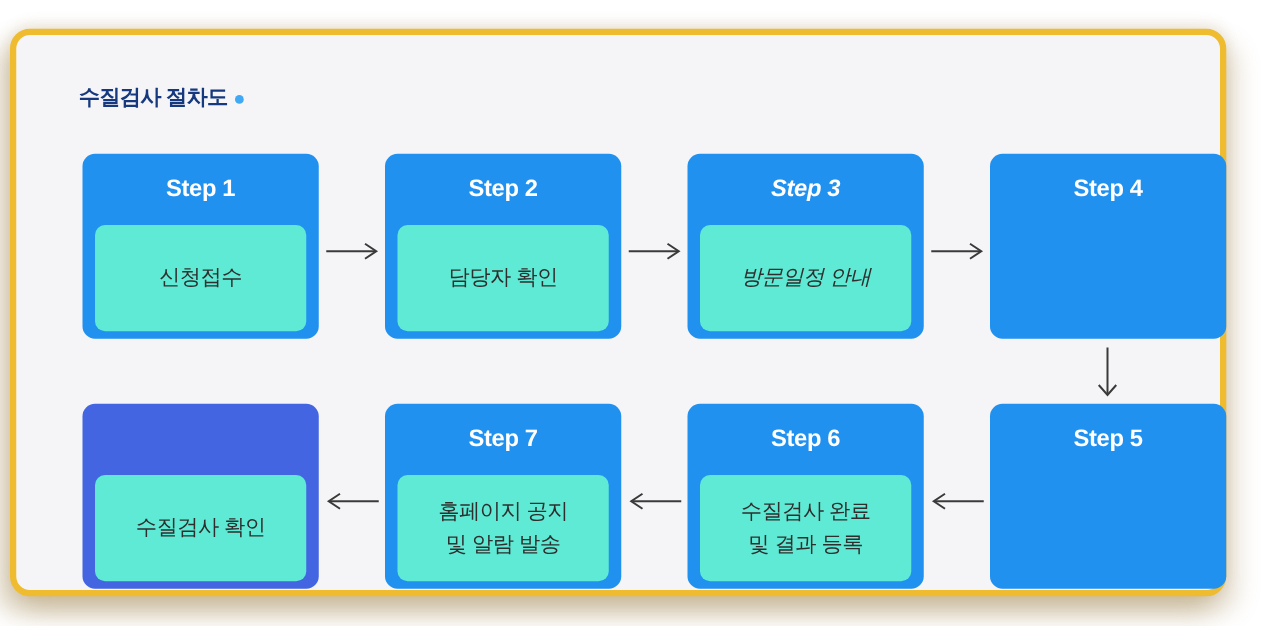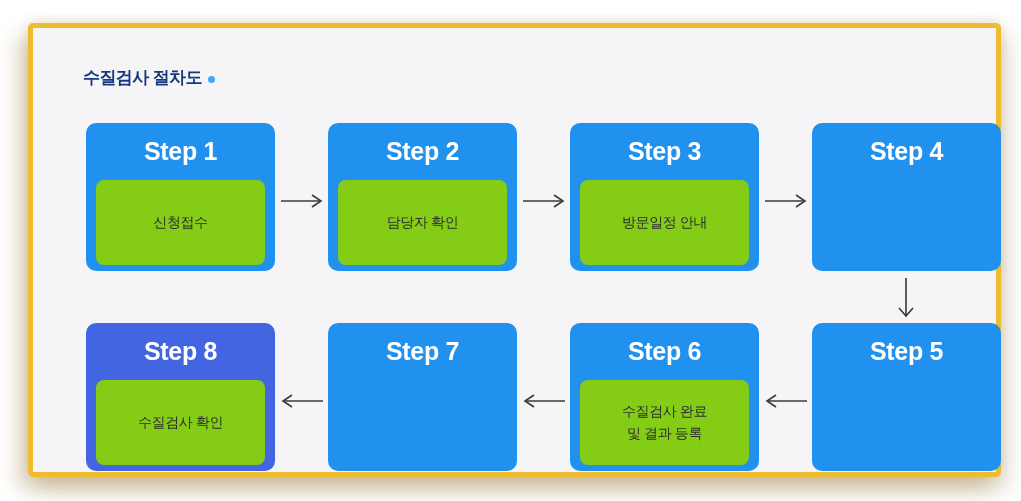--- a/index.html
+++ b/index.html
@@ -12,60 +12,60 @@
     --panel_bg:#f5f5f7;
     --text:#2e2e2e;
   }
   html,body{margin:0;padding:0;}
   body{
     width:1021px;height:501px;position:relative;overflow:hidden;
     background:#ffffff;
     font-family:"Liberation Sans","DejaVu Sans",sans-serif;
   }
   .panel{
-    position:absolute;left:28px;top:23px;width:973px;height:454px;
+    position:absolute;left:8px;top:23px;width:973px;height:454px;
     box-sizing:border-box;
     background:var(--panel_bg);
     border:5px solid var(--gold);
-    border-radius:5px;
+    border-radius:16px;
     box-shadow:-10px 12px 20px rgba(140,105,40,.30), 8px 12px 20px rgba(140,105,40,.22), 0 -4px 10px rgba(140,105,40,.12);
   }
   .page-title{
     position:absolute;left:50px;top:38px;
     font-size:17px;font-weight:bold;color:var(--navy);
     letter-spacing:-0.6px;
   }
   .title-dot{
     display:inline-block;width:7px;height:7px;border-radius:50%;
     background:var(--dotblue);margin-left:6px;transform:translateY(0px);
   }
   .step-box{
     position:absolute;width:189px;height:148px;
     background:var(--blue);border-radius:10px;
   }
   .step-box.alt{background:var(--indigo);}
   .step-header{
     height:57px;display:flex;align-items:center;justify-content:center;
-    color:#ffffff;font-weight:bold;font-size:25px;letter-spacing:-0.3px;
+    color:#ffffff;font-weight:bold;font-size:19px;letter-spacing:-0.3px;
   }
   .step-body{
     position:absolute;left:10px;right:10px;top:57px;bottom:6px;
-    background:#84cc16;border-radius:8px;
+    background:#5eead4;border-radius:8px;
     display:flex;align-items:center;justify-content:center;
-    text-align:center;font-size:14px;color:var(--text);
+    text-align:center;font-size:17px;color:var(--text);
     white-space:pre-line;line-height:1.55;letter-spacing:-0.4px;
   }
   .arrow{position:absolute;}
   .arrow svg{display:block;}
   .arrow line,.arrow polyline{
     stroke:var(--arrow);stroke-width:1.6;fill:none;
   }
   
   .s1{left:53px;top:95px;}  .s2{left:295px;top:95px;}
-  .s3{left:537px;top:95px;} .s4{left:779px;top:95px;}
+  .s3{left:537px;top:95px;font-style:italic;} .s4{left:779px;top:95px;}
   .s8{left:53px;top:295px;} .s7{left:295px;top:295px;}
   .s6{left:537px;top:295px;}.s5{left:779px;top:295px;}
   .ar1{left:247px;top:164px;} .ar2{left:489px;top:164px;} .ar3{left:731px;top:164px;}
   .al1{left:247px;top:364px;} .al2{left:489px;top:364px;} .al3{left:731px;top:364px;}
   .ad1{left:862px;top:249px;}
 </style>
 </head>
 <body>
 
 <div class="panel">
@@ -84,25 +84,26 @@
   </div>
   <div class="step-box s3">
     <div class="step-header">Step 3</div>
     <div class="step-body">방문일정 안내</div>
   </div>
   <div class="step-box s4">
     <div class="step-header">Step 4</div>
   </div>
 
   <div class="step-box s8 alt">
-    <div class="step-header">Step 8</div>
     <div class="step-body">수질검사 확인</div>
   </div>
   <div class="step-box s7">
     <div class="step-header">Step 7</div>
+    <div class="step-body">홈페이지 공지
+및 알람 발송</div>
   </div>
   <div class="step-box s6">
     <div class="step-header">Step 6</div>
     <div class="step-body">수질검사 완료
 및 결과 등록</div>
   </div>
   <div class="step-box s5">
     <div class="step-header">Step 5</div>
   </div>
 

